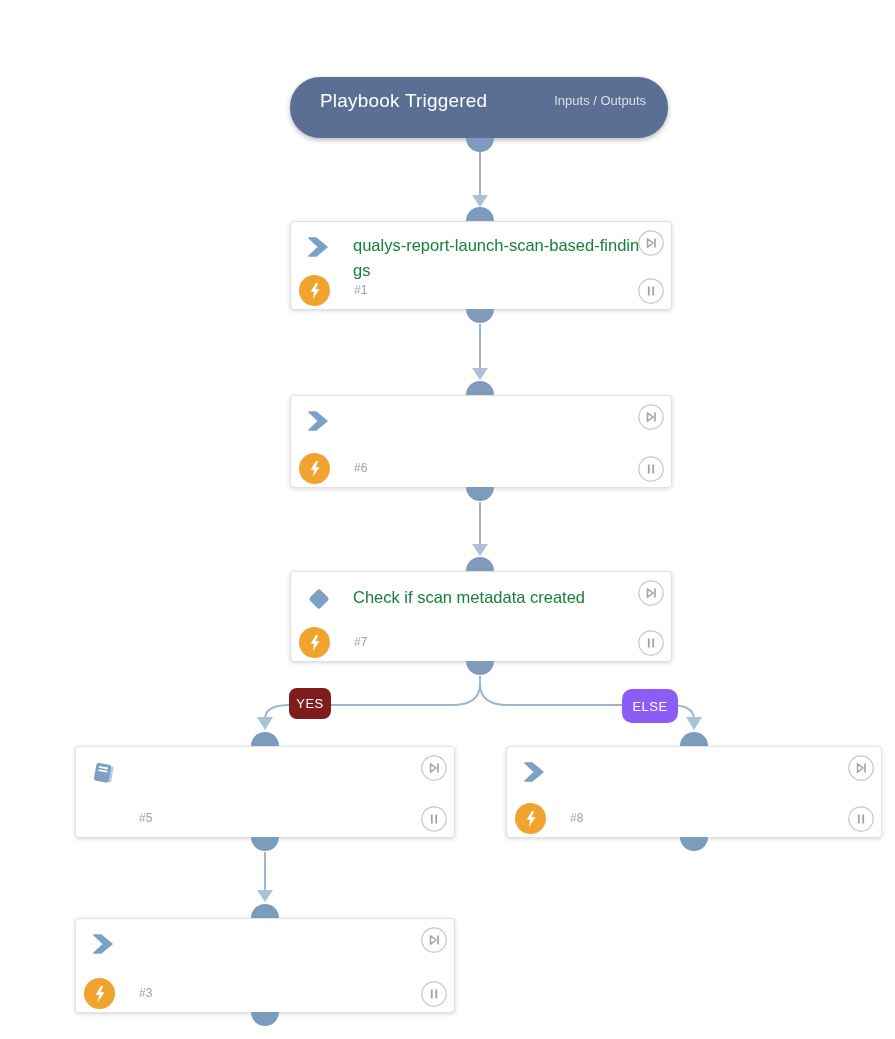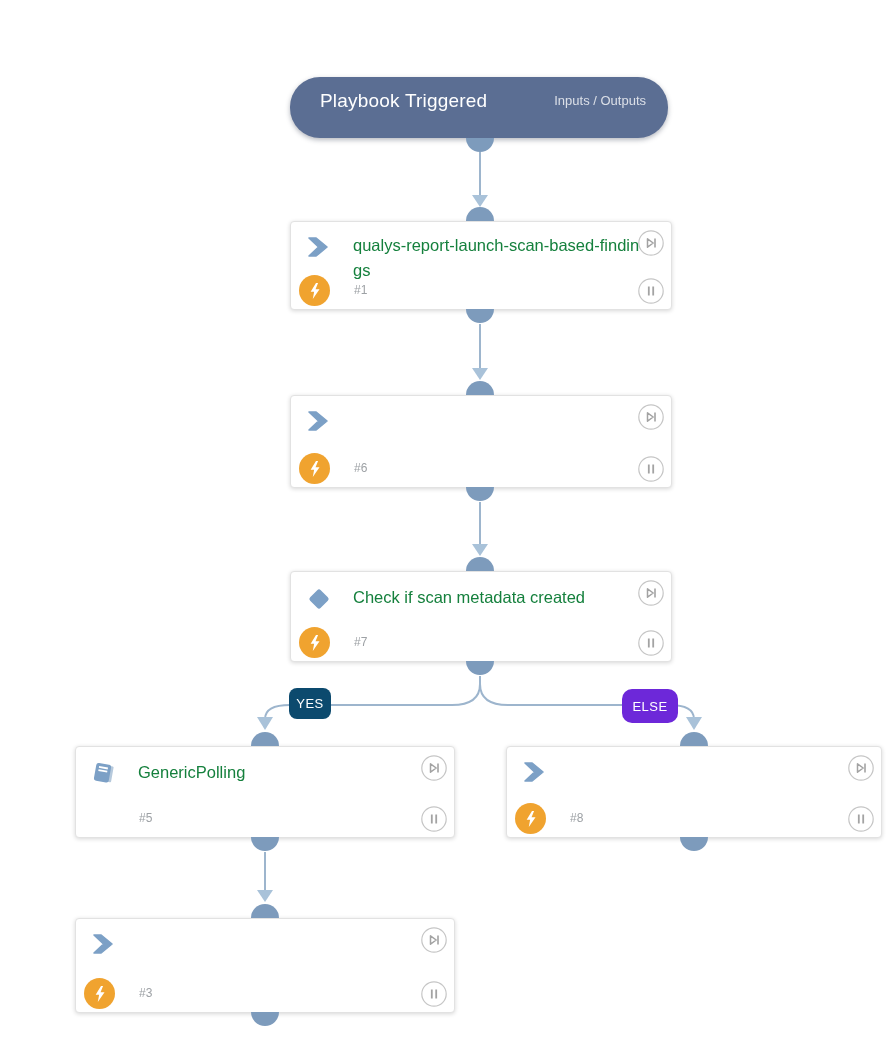--- a/index.html
+++ b/index.html
@@ -42,22 +42,22 @@
   
   .cap{position:absolute;width:28px;height:14px;background:#7d9bbc;z-index:3;cursor:pointer;}
   .cap.bottom{border-radius:0 0 14px 14px;}
   .cap.top{border-radius:14px 14px 0 0;}
 
   
   .branch-label{
     position:absolute;z-index:4;color:#ffffff;font-size:13px;letter-spacing:.5px;
     display:flex;align-items:center;justify-content:center;
   }
-  .branch-label.yes{left:289px;top:688px;width:42px;height:31px;background:#0c4a6e;border-radius:8px;}
-  .branch-label.else{left:622px;top:689px;width:56px;height:34px;background:#6d28d9;border-radius:10px;}
+  .branch-label.yes{left:289px;top:688px;width:42px;height:31px;background:#7f1d1d;border-radius:8px;}
+  .branch-label.else{left:622px;top:689px;width:56px;height:34px;background:#8b5cf6;border-radius:10px;}
 </style>
 </head>
 <body>
 
 <div class="canvas">
 
   <svg class="wires" width="895" height="1039" viewBox="0 0 895 1039">
     <g stroke="#9db5cd" stroke-width="2" fill="none">
       <path d="M480 152 V196"></path>
       <path d="M480 324 V369"></path>
@@ -188,21 +188,20 @@
     <span class="type-icon">
       <svg width="24" height="24" viewBox="0 0 24 24">
         <g transform="rotate(10 12 11)">
           <rect x="15.5" y="3" width="5" height="16" rx="1" fill="#b6c9dc"></rect>
           <rect x="3" y="2" width="15" height="18" rx="2.5" fill="#7ca0c6"></rect>
           <rect x="6" y="5" width="9" height="1.8" fill="#ffffff"></rect>
           <rect x="6" y="8.2" width="9" height="1.8" fill="#ffffff"></rect>
         </g>
       </svg>
     </span>
-    <div class="card-title">GenericPolling</div>
     <span class="task-num">#5</span>
     <span class="round-btn skip">
       <svg width="26" height="26" viewBox="0 0 26 26">
           <circle cx="13" cy="13" r="12.2" fill="#ffffff" stroke="#c6c6c6" stroke-width="1.2"></circle>
           <path d="M9.5 8.8 L15.2 13 L9.5 17.2 Z" fill="none" stroke="#a3a3a3" stroke-width="1.5" stroke-linejoin="round"></path>
           <line x1="17" y1="8.5" x2="17" y2="17.5" stroke="#a3a3a3" stroke-width="1.6"></line>
         </svg>
     </span>
     <span class="round-btn pause">
       <svg width="26" height="26" viewBox="0 0 26 26">

